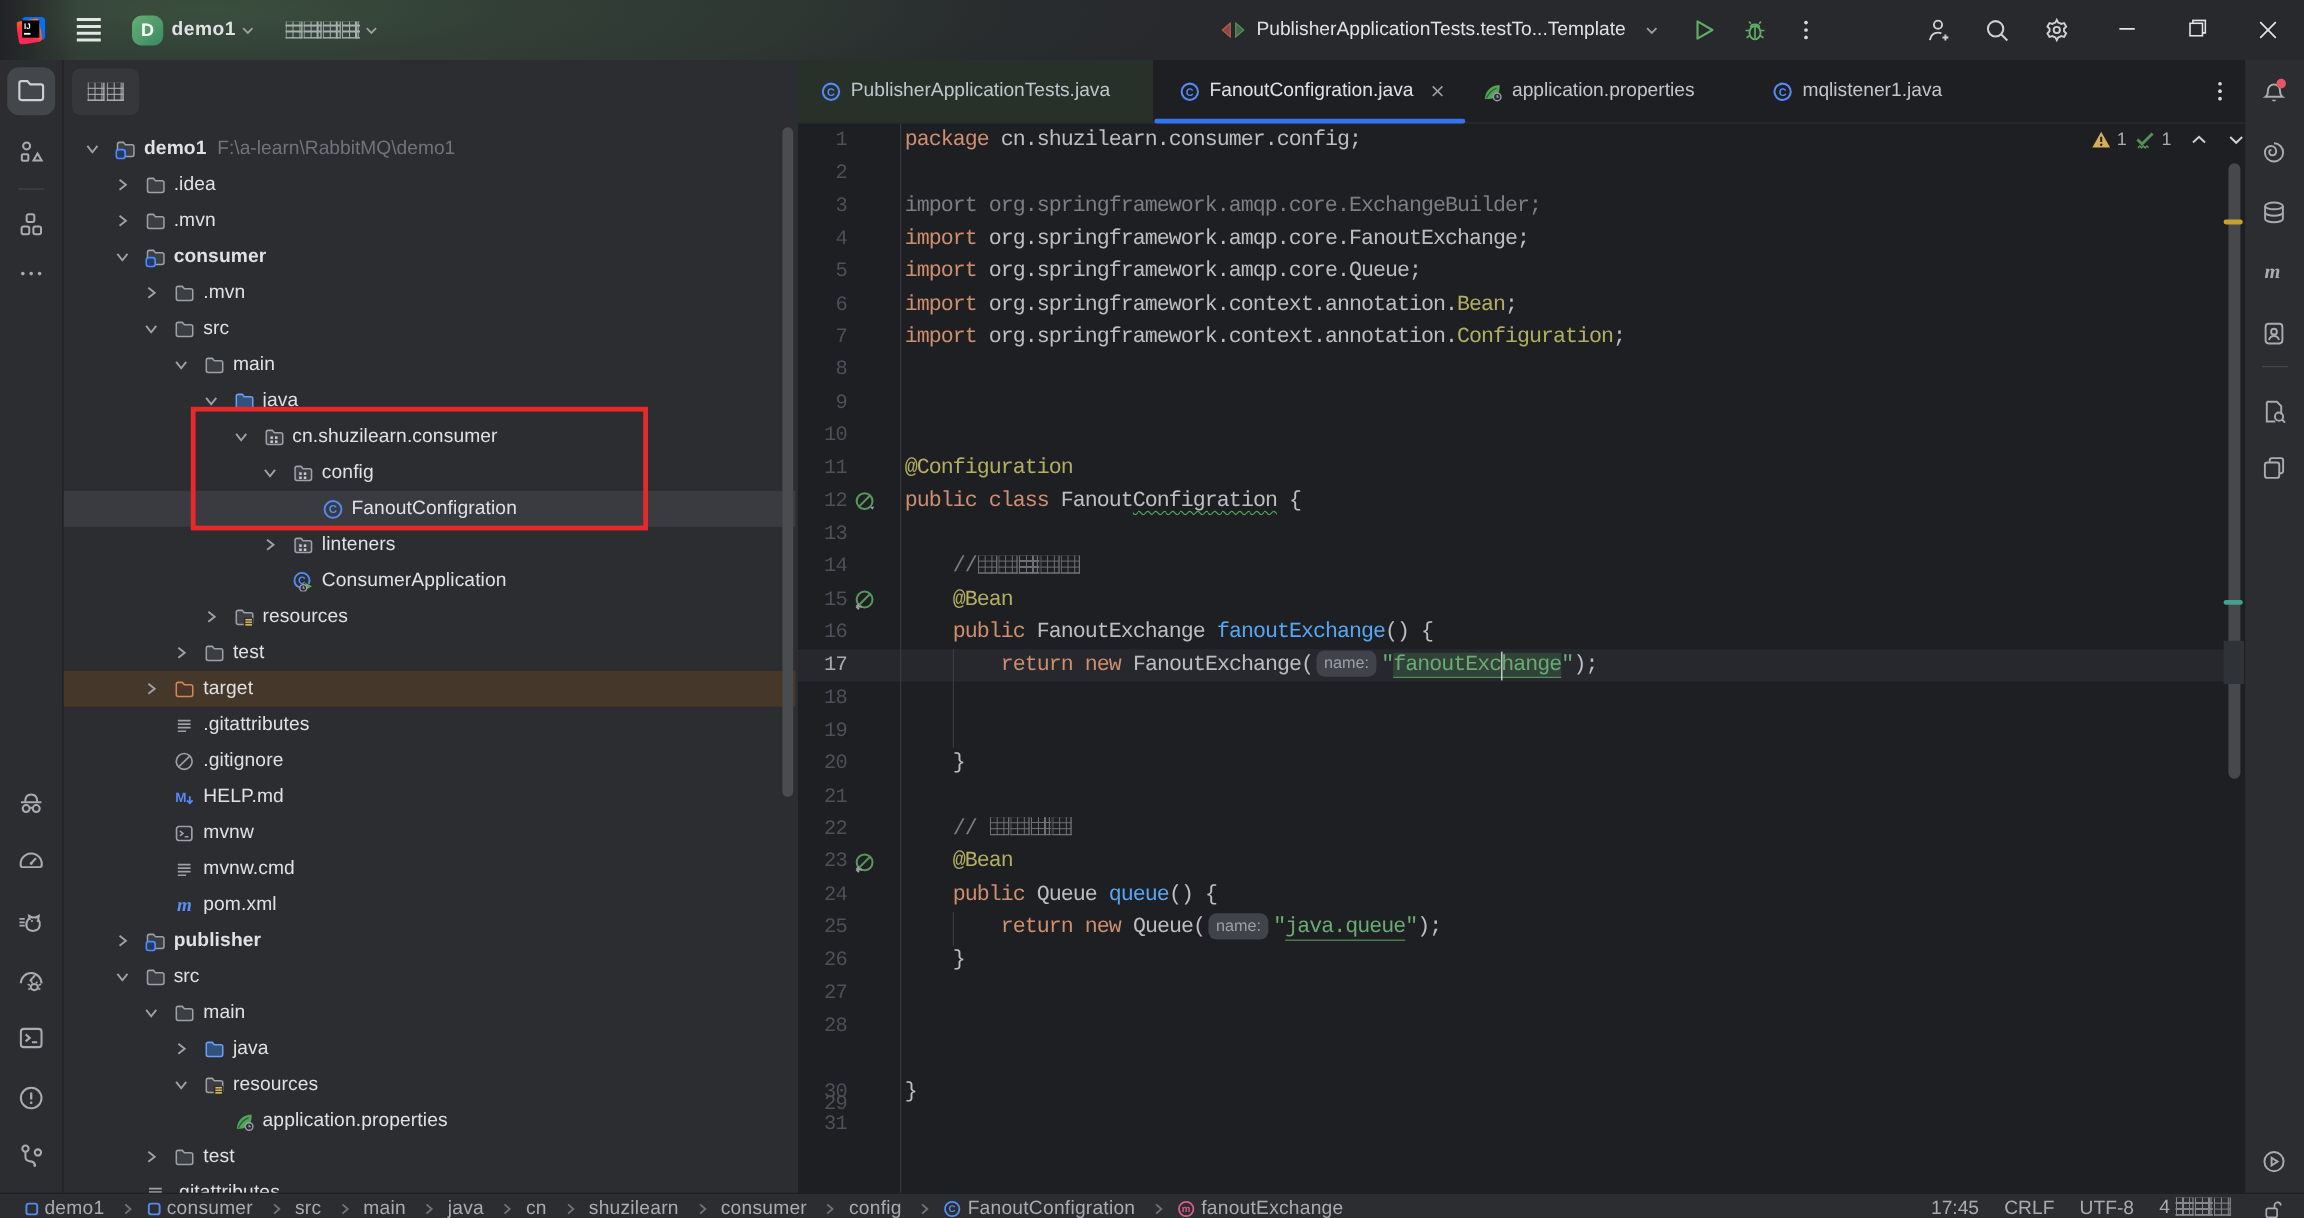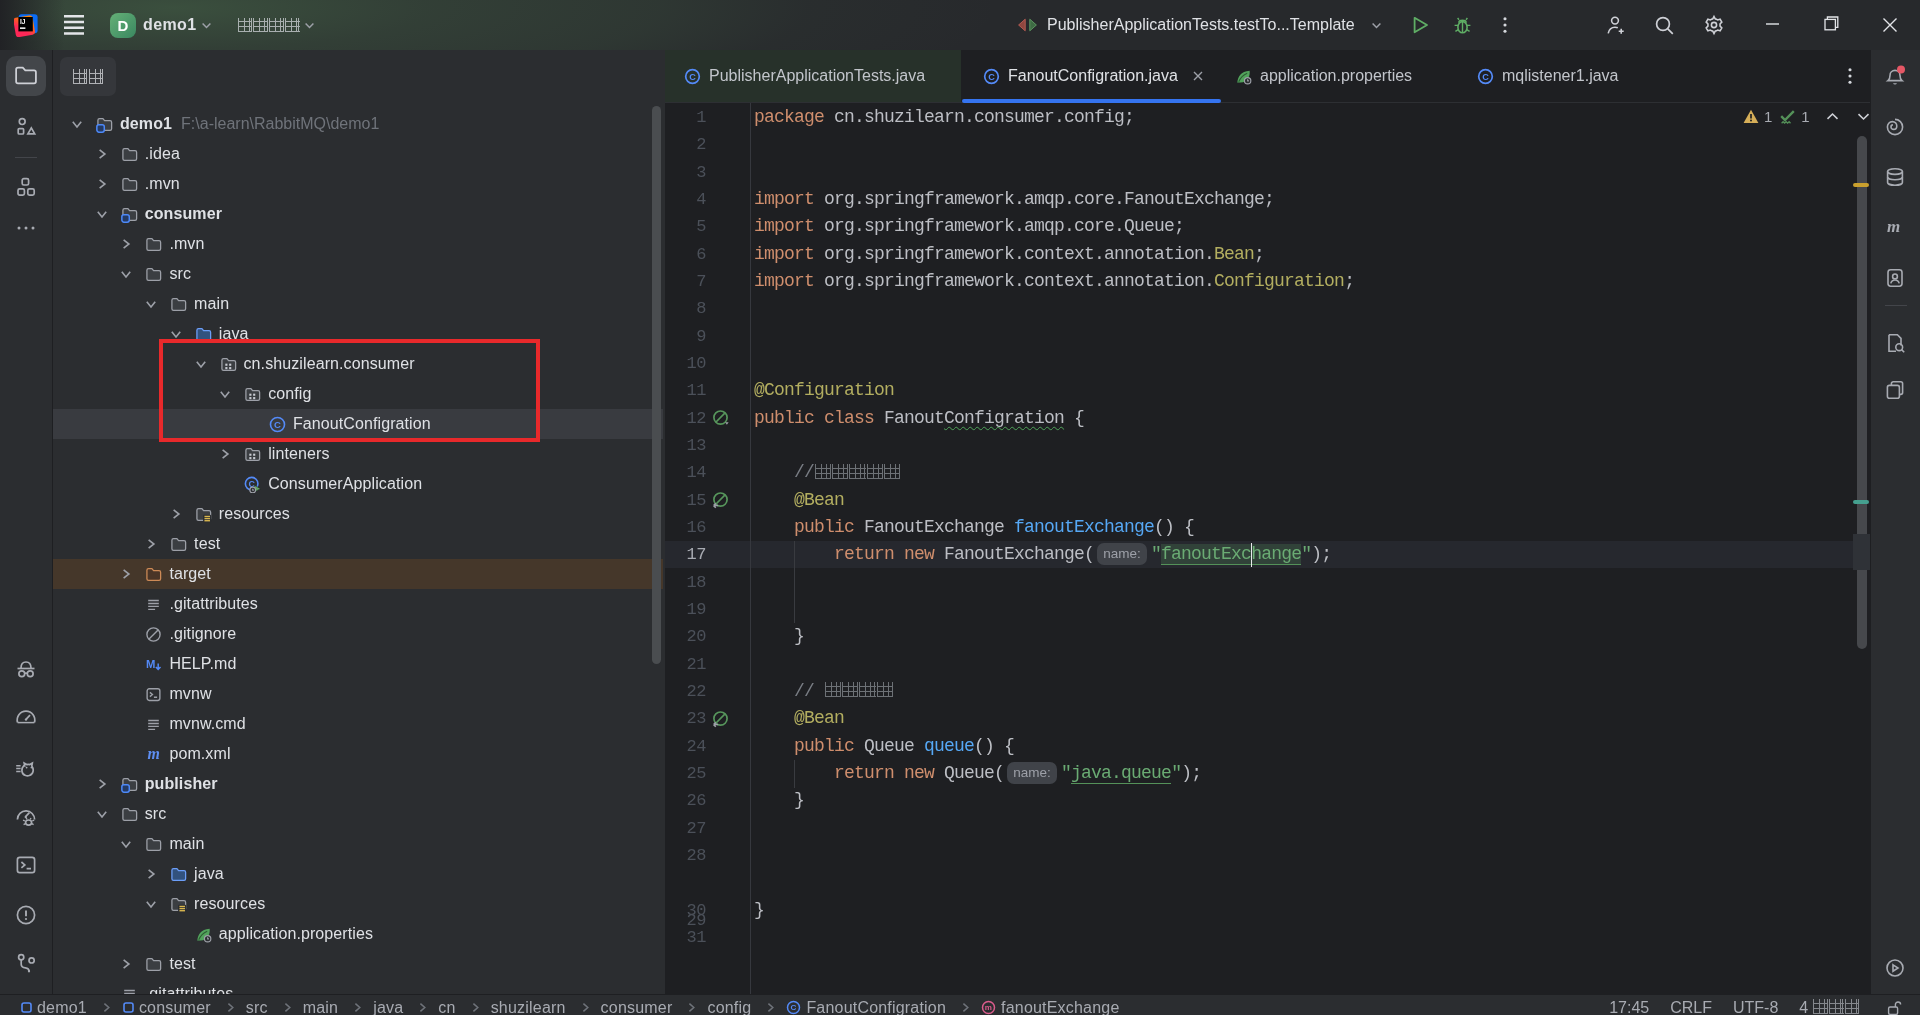--- a/index.html
+++ b/index.html
@@ -777,20 +777,21 @@
         <path d="M13.8 4.2 5 13" stroke="#57965C" stroke-width="1.7"></path>
         <path d="M2.6 14.6h4.6M2.6 14.6l2.2-2.2M2.6 14.6l2.2 2.2" stroke="#9DA0A8" stroke-width="1.5" fill="none"></path>
       </svg>
       <svg class="beani" style="top:606.5px" width="19" height="19" viewBox="0 0 19 19">
         <circle cx="9.5" cy="8.6" r="6.6" fill="none" stroke="#57965C" stroke-width="1.7"></circle>
         <path d="M13.8 4.2 5 13" stroke="#57965C" stroke-width="1.7"></path>
         <path d="M2.6 14.6h4.6M2.6 14.6l2.2-2.2M2.6 14.6l2.2 2.2" stroke="#9DA0A8" stroke-width="1.5" fill="none"></path>
       </svg>
       <div class="cl" style="top:1.0px"><span class="k">package</span><span class="w"> cn.shuzilearn.consumer.config;</span></div>
 <div class="cl" style="top:28.3px"></div>
+<div class="cl" style="top:55.7px"><span class="g">import org.springframework.amqp.core.ExchangeBuilder;</span></div>
 <div class="cl" style="top:83.0px"><span class="k">import</span><span class="w"> org.springframework.amqp.core.FanoutExchange;</span></div>
 <div class="cl" style="top:110.3px"><span class="k">import</span><span class="w"> org.springframework.amqp.core.Queue;</span></div>
 <div class="cl" style="top:137.6px"><span class="k">import</span><span class="w"> org.springframework.context.annotation.</span><span class="a">Bean</span><span class="w">;</span></div>
 <div class="cl" style="top:165.0px"><span class="k">import</span><span class="w"> org.springframework.context.annotation.</span><span class="a">Configuration</span><span class="w">;</span></div>
 <div class="cl" style="top:192.3px"></div>
 <div class="cl" style="top:219.6px"></div>
 <div class="cl" style="top:247.0px"></div>
 <div class="cl" style="top:274.3px"><span class="a">@Configuration</span></div>
 <div class="cl" style="top:301.6px"><span class="k">public class</span><span class="w"> Fanout<span class="wavy">Configration</span> {</span></div>
 <div class="cl" style="top:329.0px"></div>

